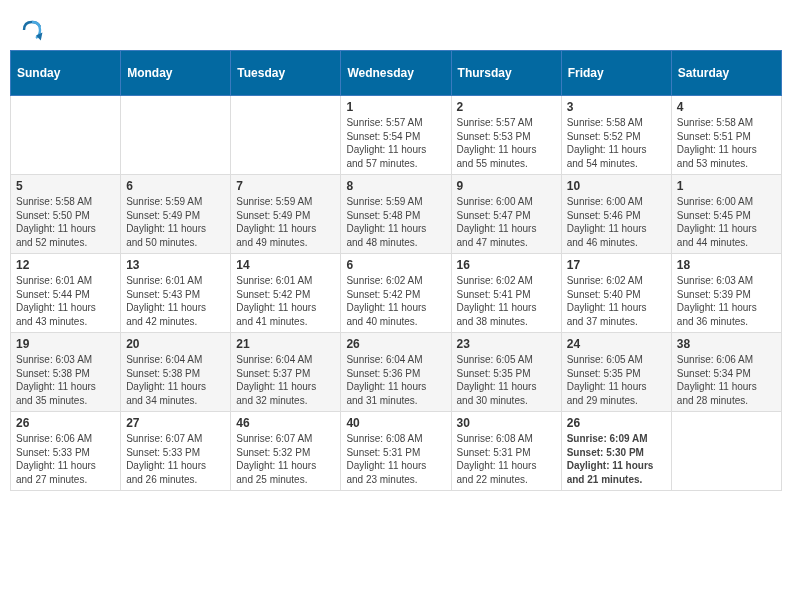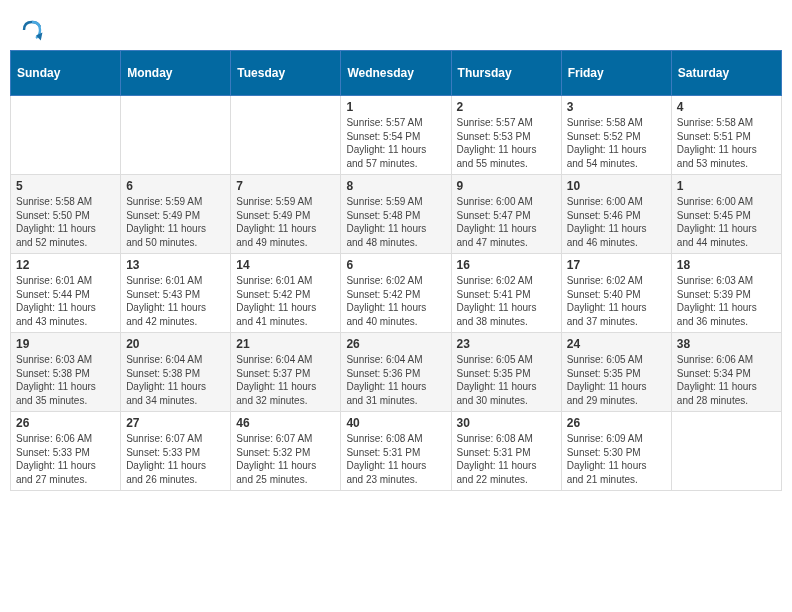--- a/index.html
+++ b/index.html
@@ -311,20 +311,20 @@
 Daylight: 11 hours and 23 minutes.</div>
         </td>
         <td>
           <span class="day-number">30</span>
           <div class="day-info" style="white-space: pre-line;">Sunrise: 6:08 AM
 Sunset: 5:31 PM
 Daylight: 11 hours and 22 minutes.</div>
         </td>
         <td>
           <span class="day-number">26</span>
-          <div class="day-info" style="white-space: pre-line;">Sunrise: 6:09 AM
+          <div class="day-info" style="white-space: pre-line; font-weight: bold;">Sunrise: 6:09 AM
 Sunset: 5:30 PM
 Daylight: 11 hours and 21 minutes.</div>
         </td>
         <td class="empty"></td>
       </tr>
     </tbody>
 </table>
 
 </body></html>

